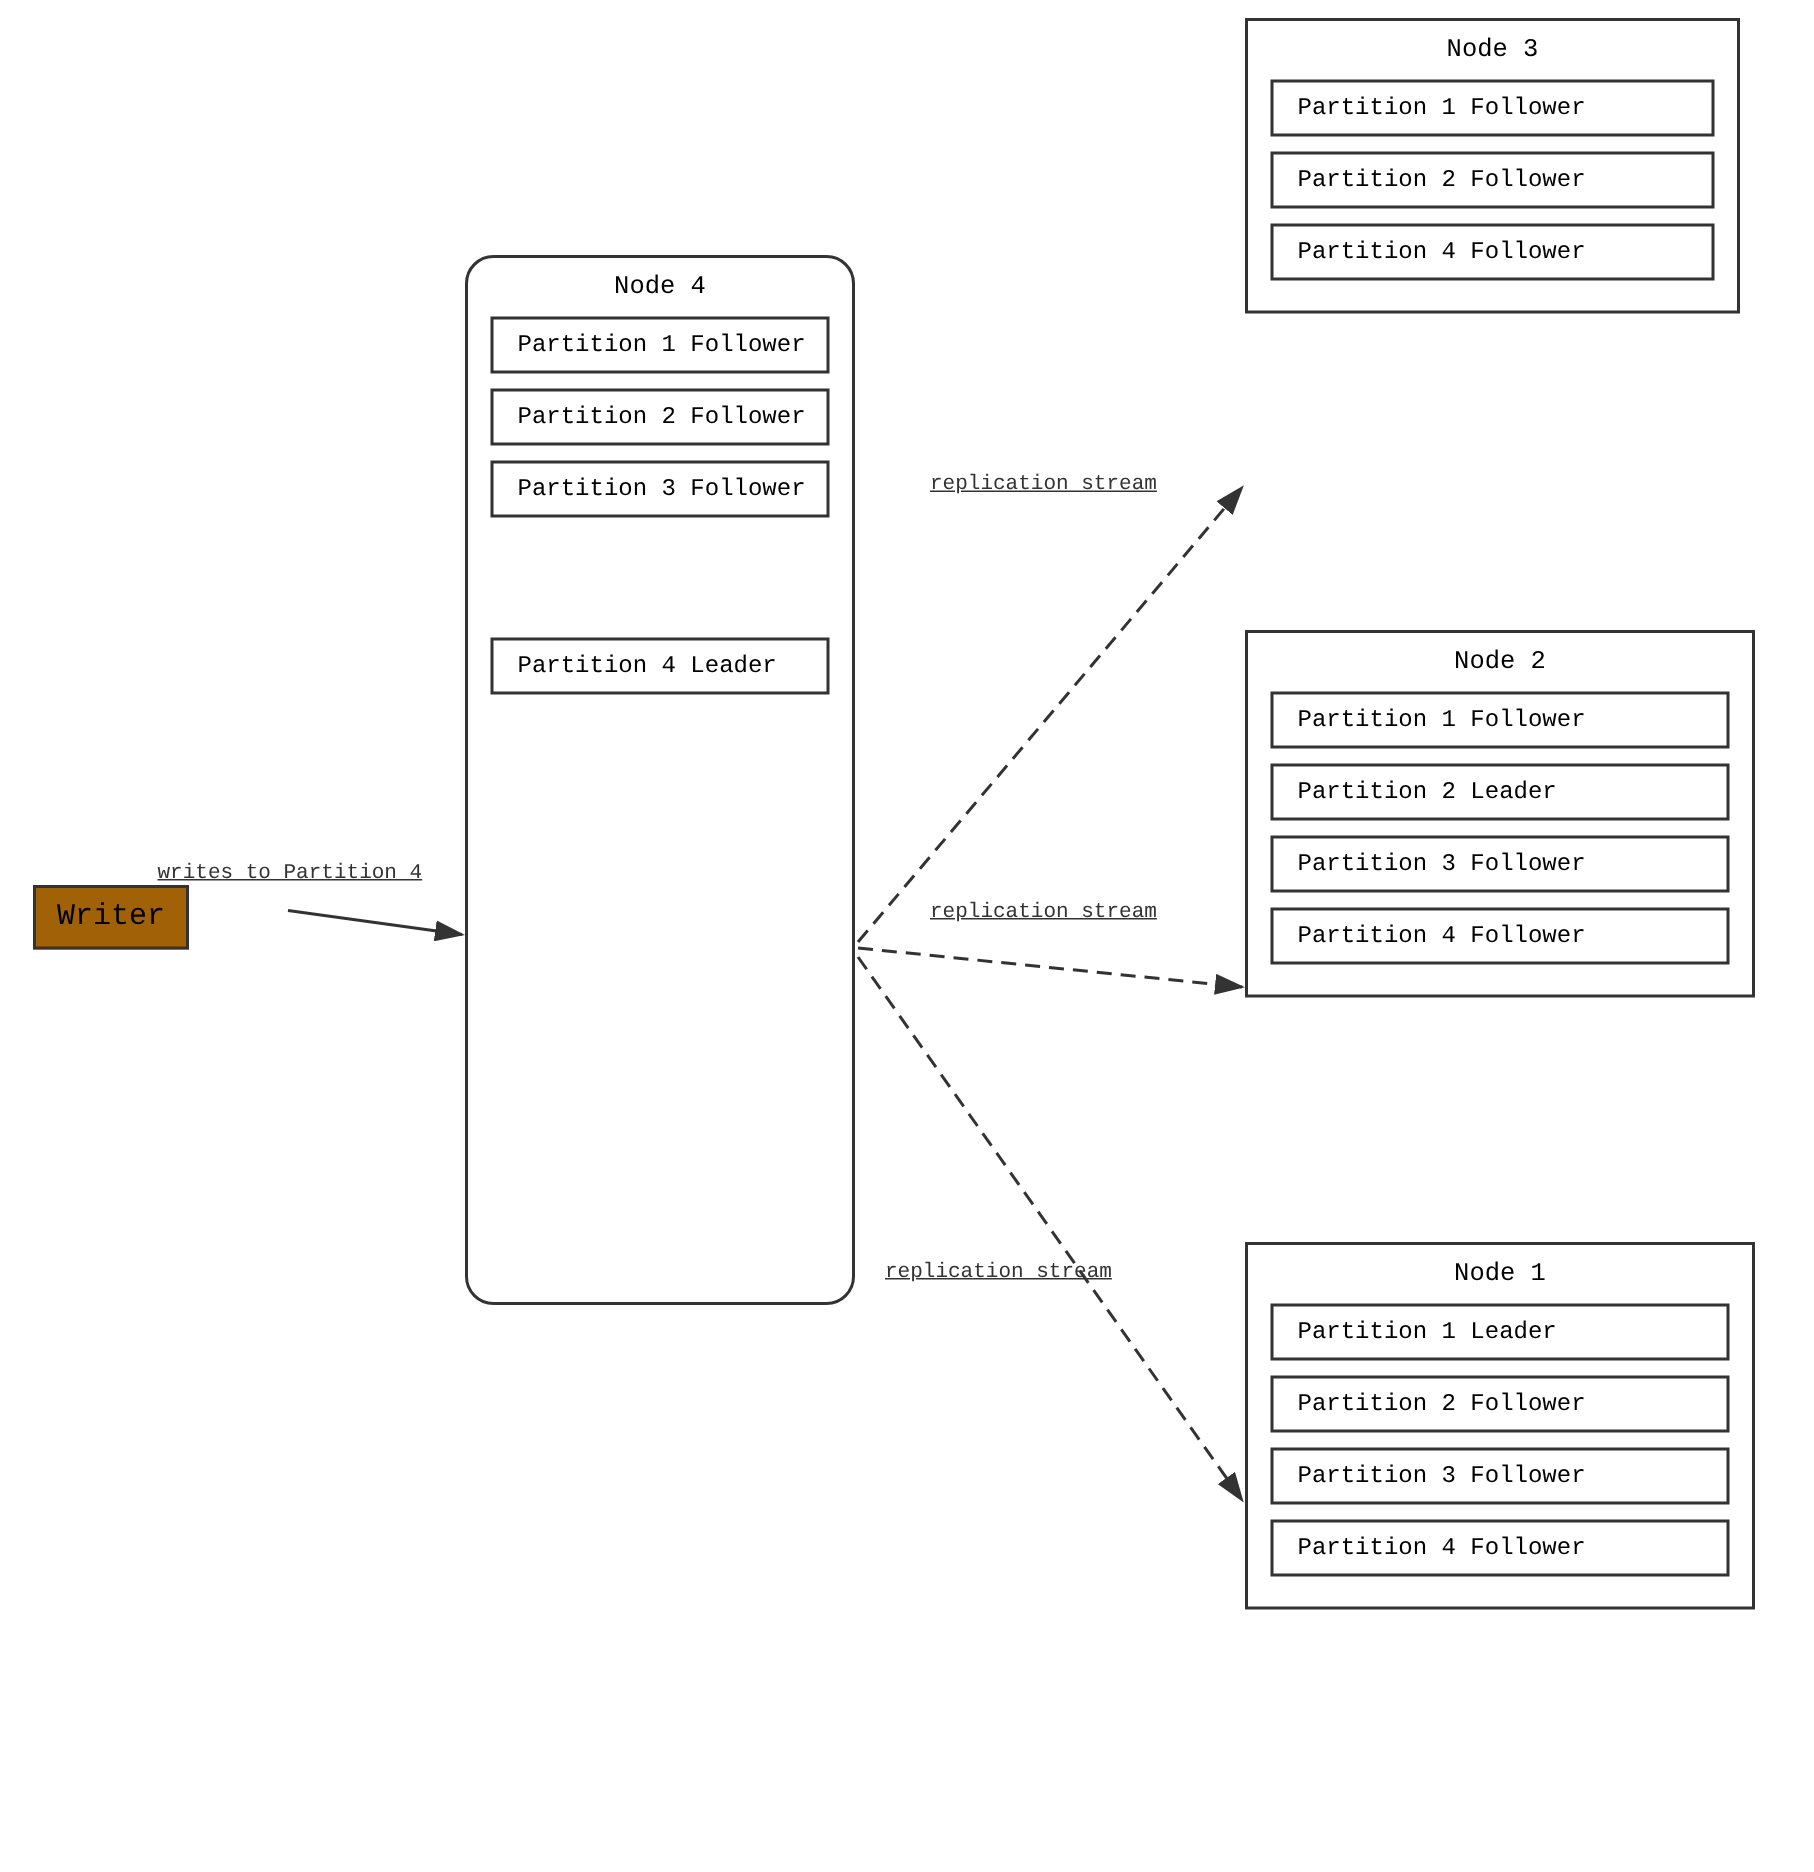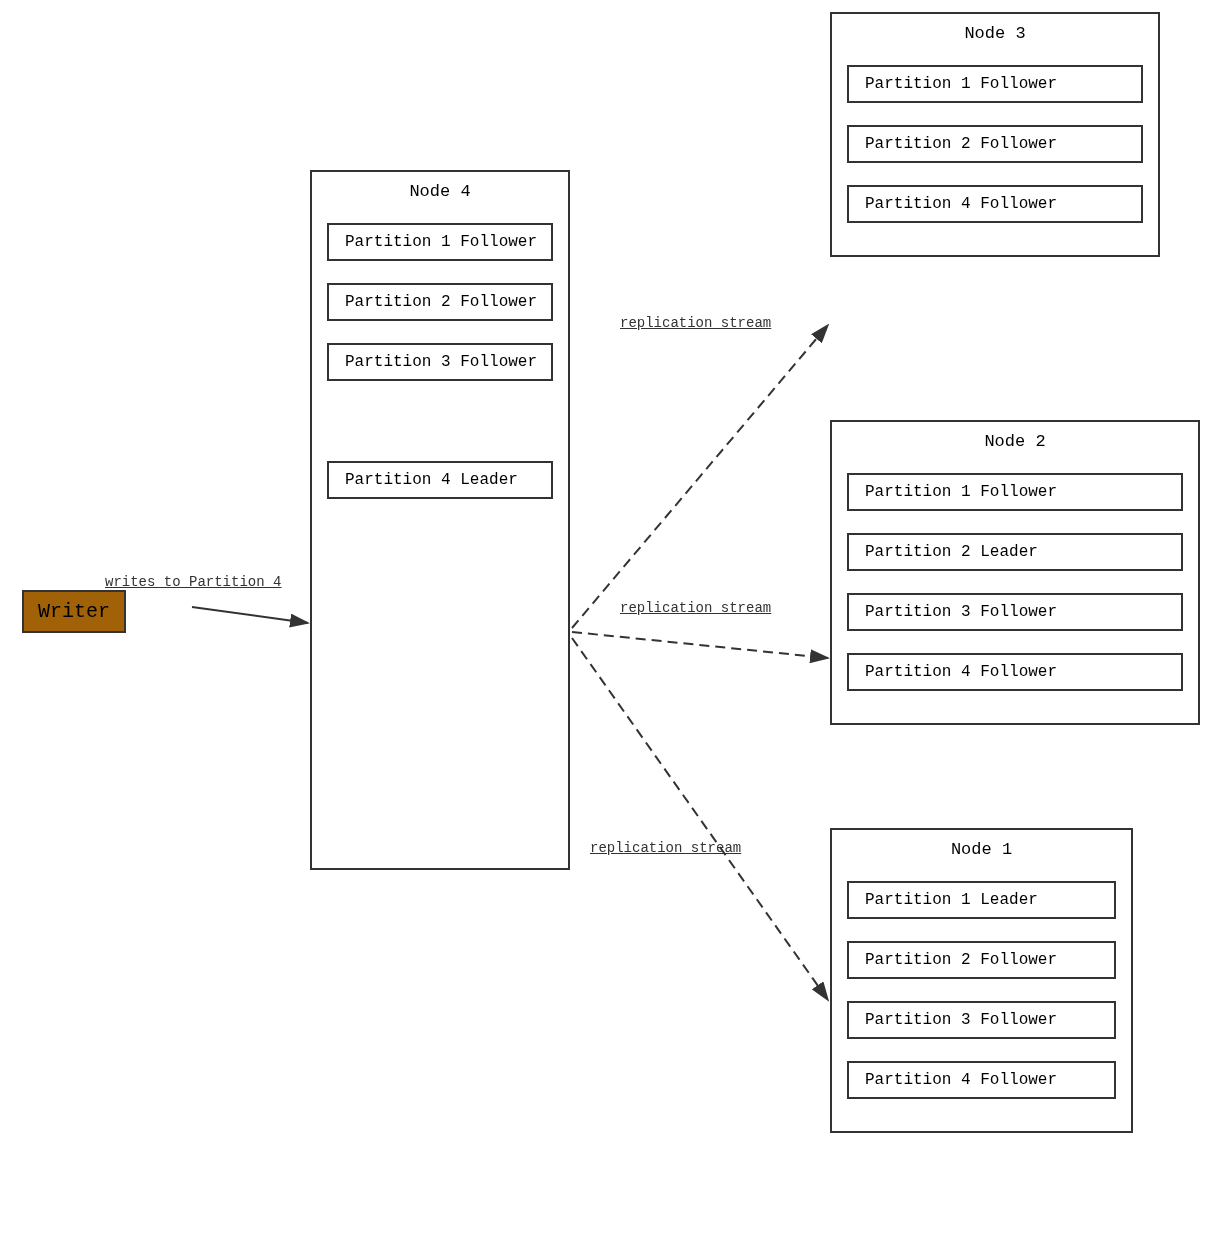--- a/index.html
+++ b/index.html
@@ -29,21 +29,21 @@
     .node-title {
       text-align: center;
       font-size: 17px;
       margin-bottom: 8px;
       font-family: 'Courier New', cursive;
     }
 
     .partition-box {
       border: 2px solid #333;
       padding: 8px 16px;
-      margin: 22px 0;
+      margin: 10px 0;
       font-size: 16px;
       font-family: 'Courier New', cursive;
       background: #fff;
       white-space: nowrap;
     }
 
     
     .writer-box {
       position: absolute;
       border: 2px solid #333;
@@ -73,44 +73,44 @@
   </style>
 </head>
 <body>
 
 <div class="diagram-container">
 
   <div class="writer-box" style="left: 22px; top: 590px;">
     <span>Writer</span>
   </div>
 
-  <div class="node-box" style="left: 310px; top: 170px; width: 260px; min-height: 700px;">
+  <div class="node-box" style="left: 310px; top: 170px; width: 260px; min-height: 700px; border-radius: 19px;">
     <div class="node-title">Node 4</div>
     <div class="partition-box">Partition 1 Follower</div>
     <div class="partition-box">Partition 2 Follower</div>
     <div class="partition-box">Partition 3 Follower</div>
     <div class="partition-box" style="margin-top: 80px;">Partition 4 Leader</div>
   </div>
 
   <div class="node-box" style="left: 830px; top: 12px; width: 330px;">
     <div class="node-title">Node 3</div>
     <div class="partition-box">Partition 1 Follower</div>
     <div class="partition-box">Partition 2 Follower</div>
     <div class="partition-box">Partition 4 Follower</div>
   </div>
 
-  <div class="node-box" style="left: 830px; top: 420px; width: 370px;">
+  <div class="node-box" style="left: 830px; top: 420px; width: 340px;">
     <div class="node-title">Node 2</div>
     <div class="partition-box">Partition 1 Follower</div>
     <div class="partition-box">Partition 2 Leader</div>
     <div class="partition-box">Partition 3 Follower</div>
     <div class="partition-box">Partition 4 Follower</div>
   </div>
 
-  <div class="node-box" style="left: 830px; top: 828px; width: 303px;">
+  <div class="node-box" style="left: 830px; top: 828px; width: 340px;">
     <div class="node-title">Node 1</div>
     <div class="partition-box">Partition 1 Leader</div>
     <div class="partition-box">Partition 2 Follower</div>
     <div class="partition-box">Partition 3 Follower</div>
     <div class="partition-box">Partition 4 Follower</div>
   </div>
 
   <div class="arrow-label" style="left: 105px; top: 574px;">writes to Partition 4</div>
 
   <div class="arrow-label" style="left: 620px; top: 315px;">replication stream</div>

